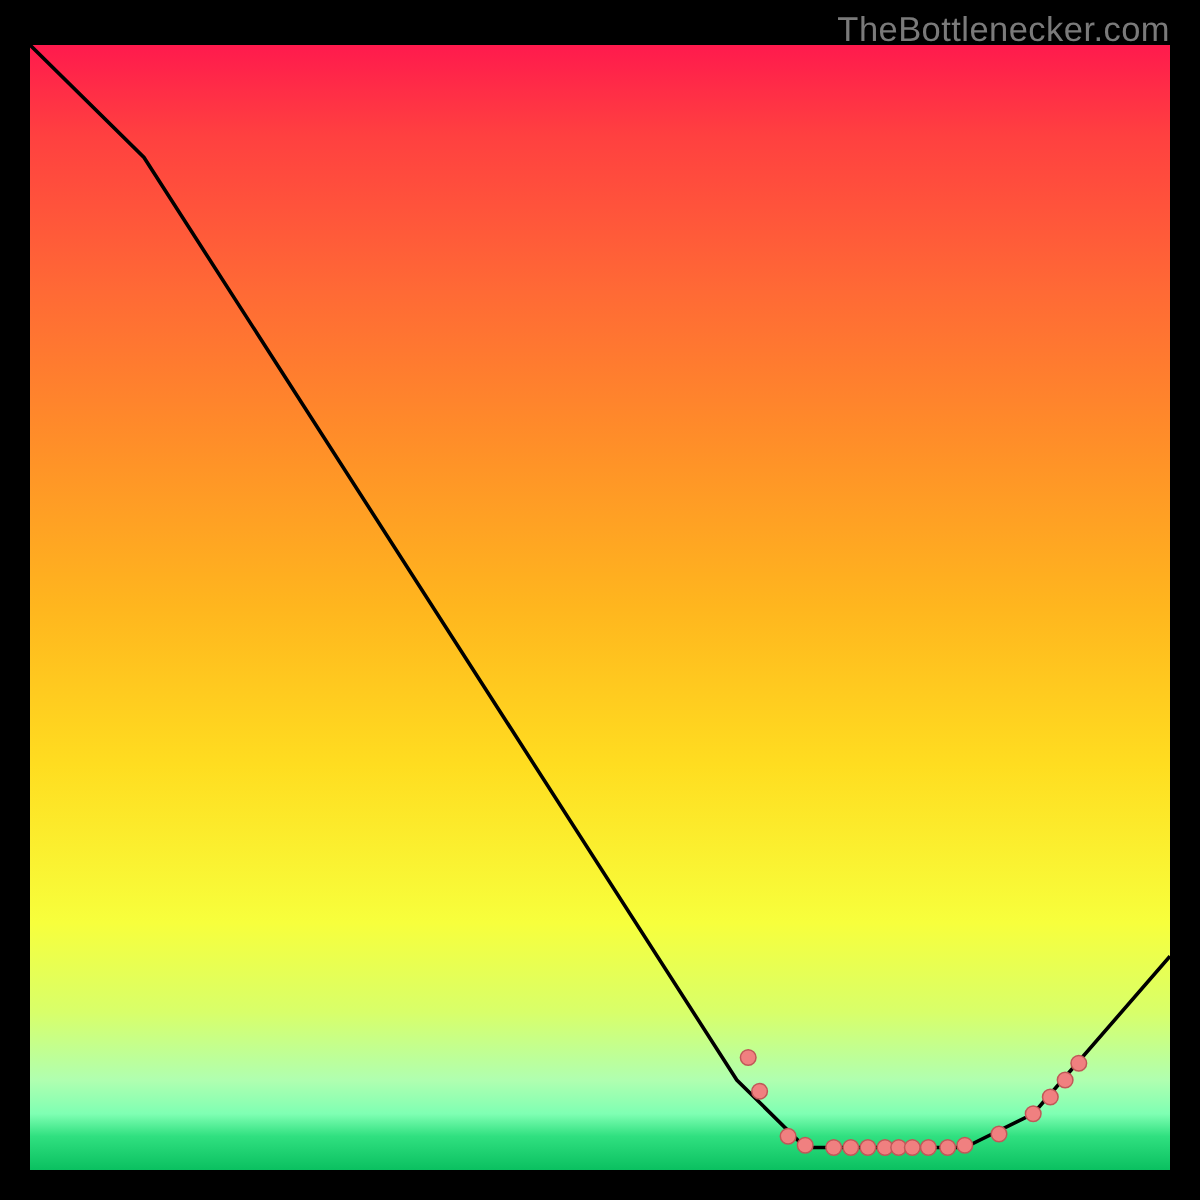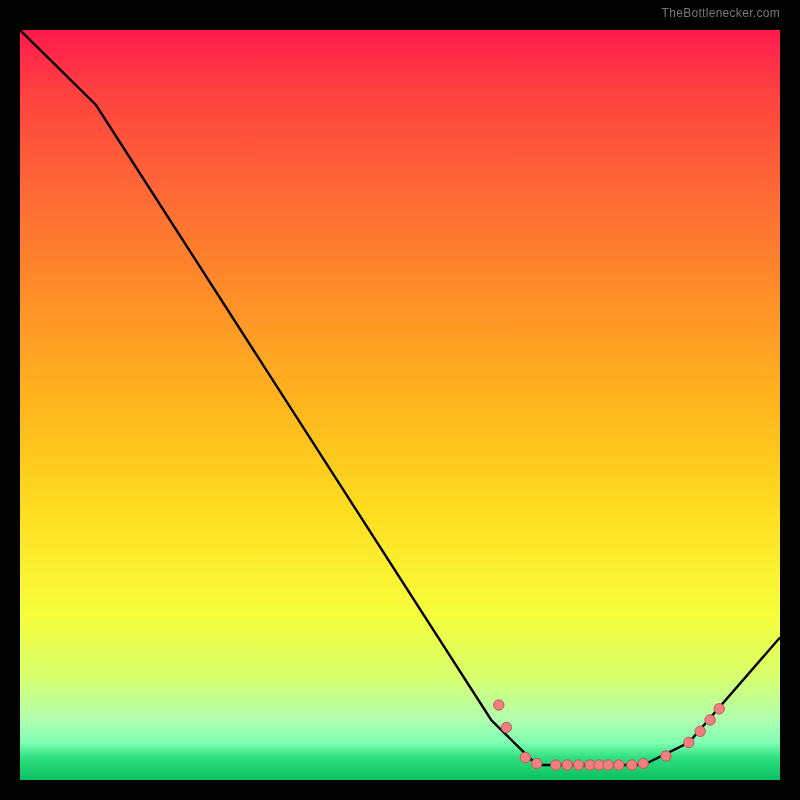--- a/index.html
+++ b/index.html
@@ -50,21 +50,21 @@
     position: absolute;
     left: 0; top: 0;
     width: 100%;
     height: 100%;
   }
   .watermark {
     position: absolute;
     top: 6px;
     right: 20px;
     color: #7a7a7a;
-    font-size: 12px;
+    font-size: 23px;
     font-weight: 500;
     letter-spacing: 0.3px;
   }
 </style>
 </head>
 <body>
 
 <div class="frame">
   <div class="watermark">TheBottlenecker.com</div>
 

